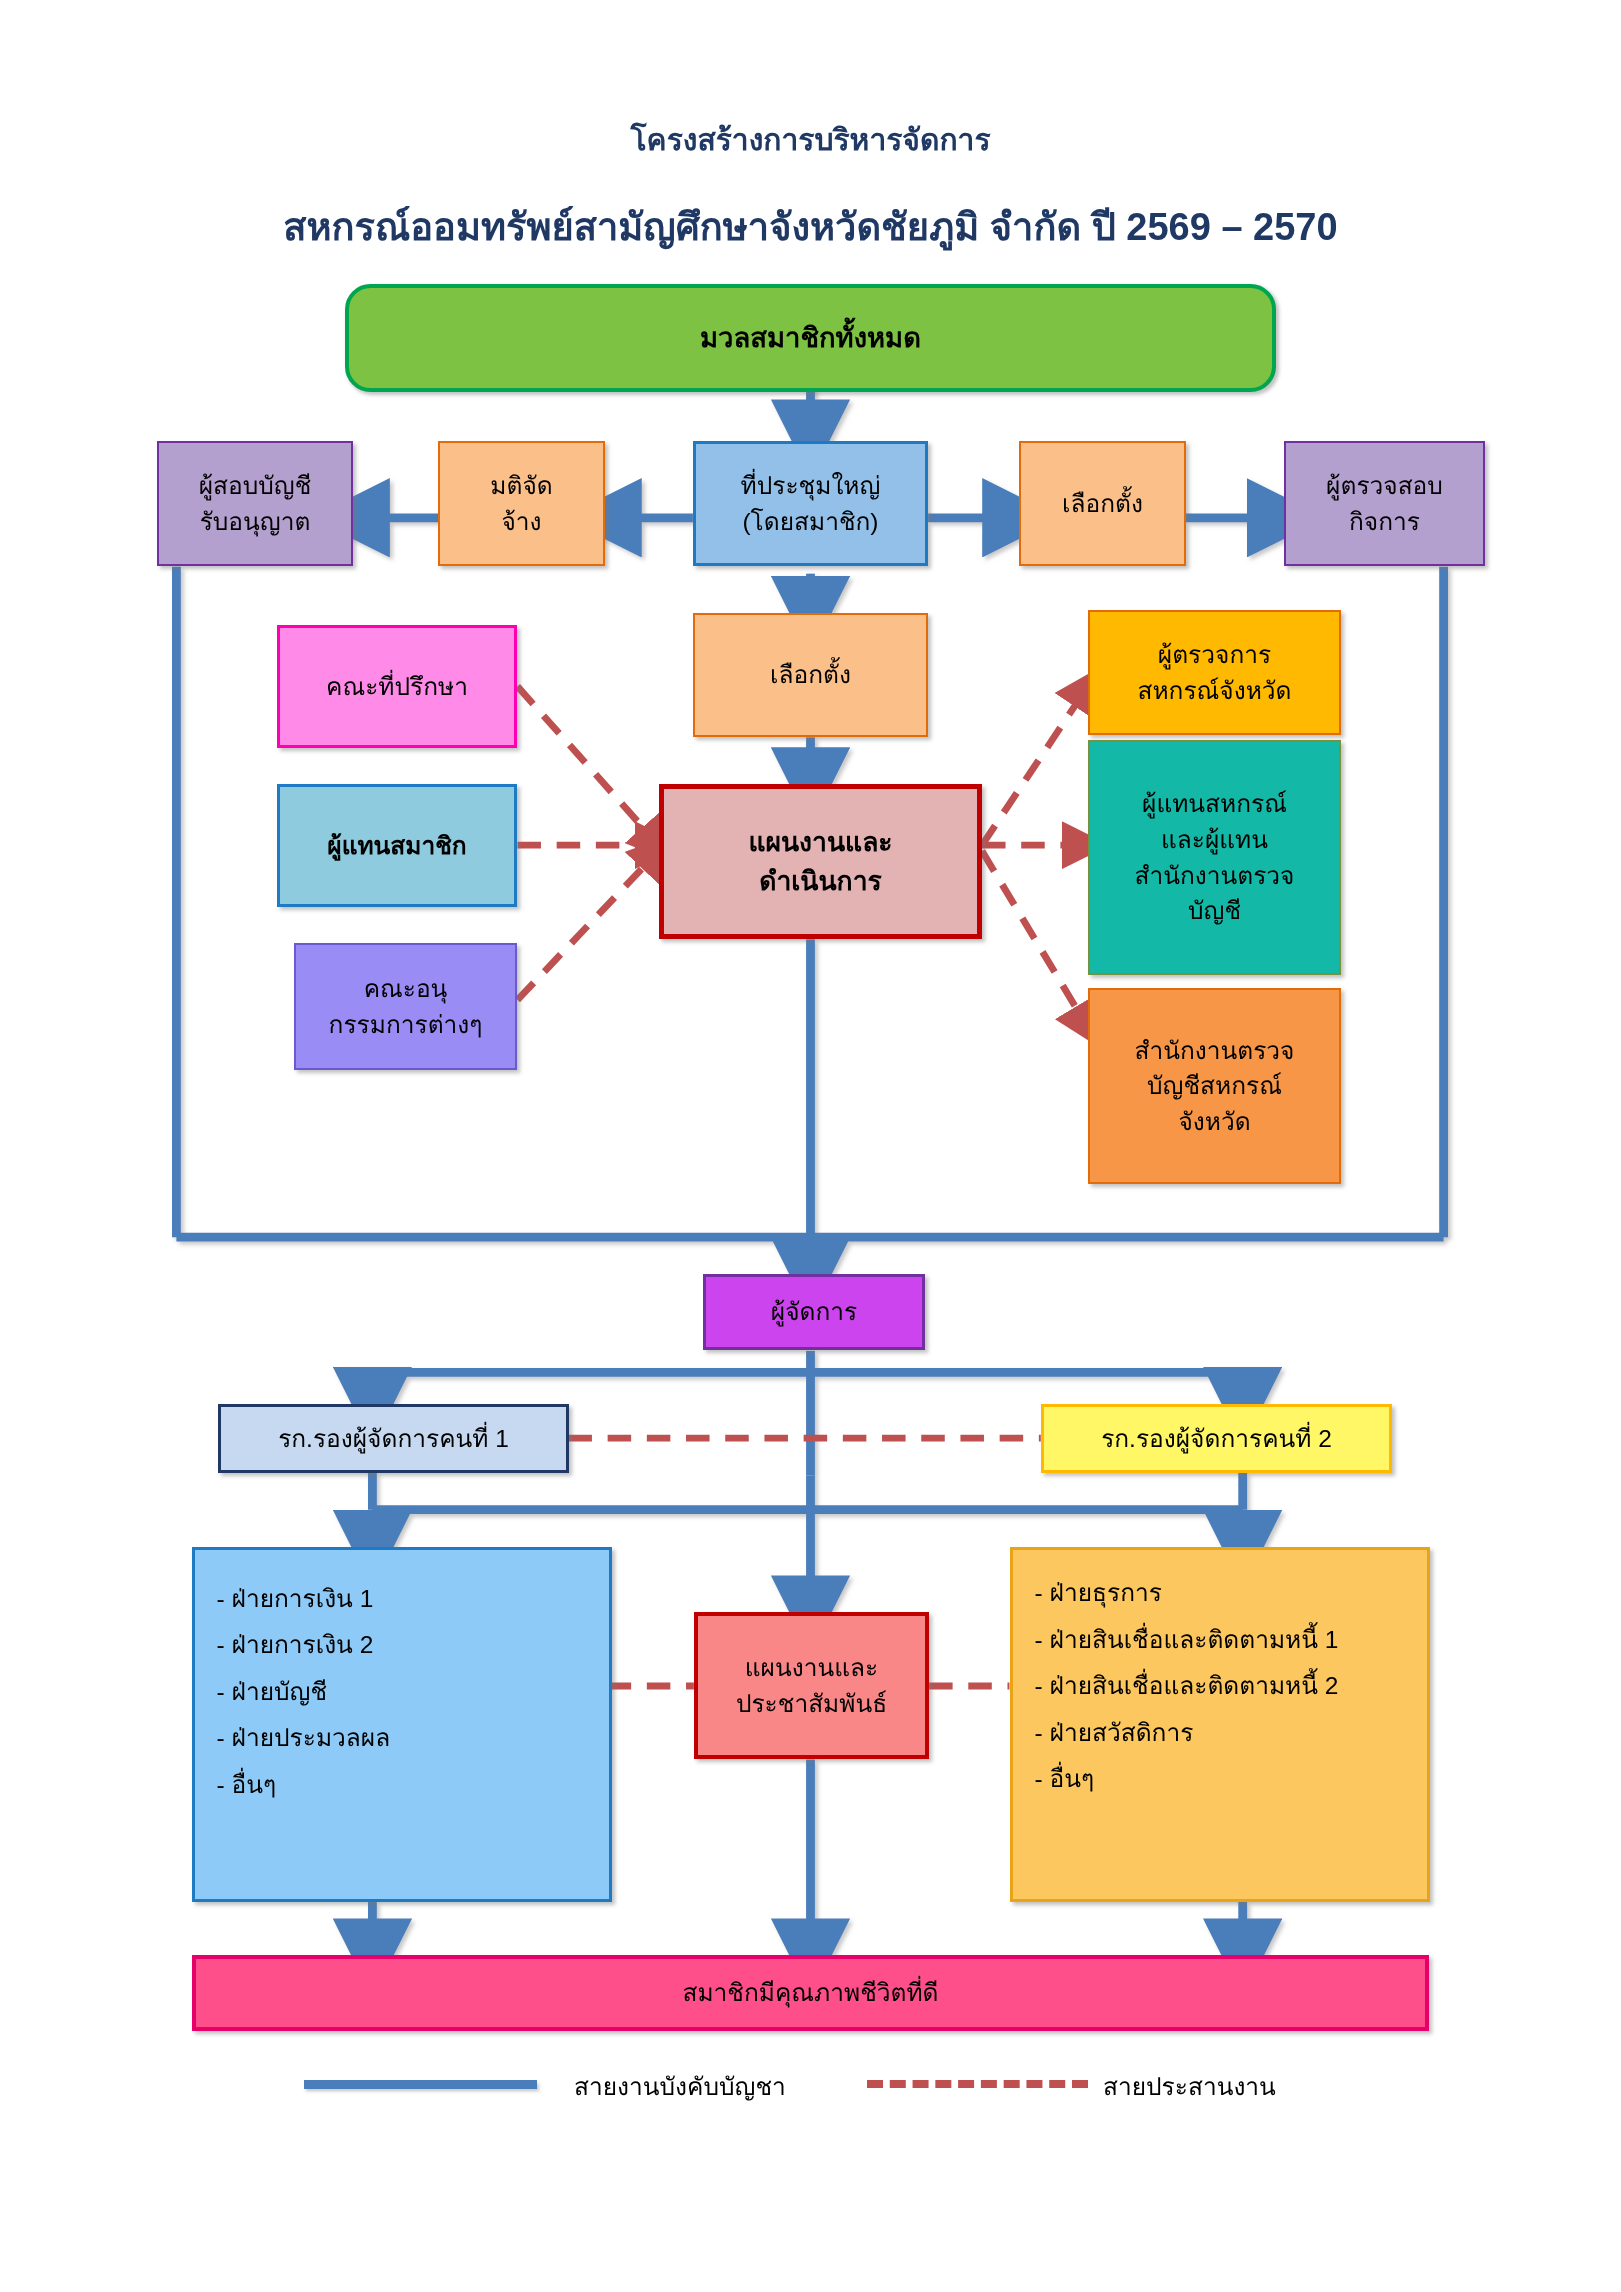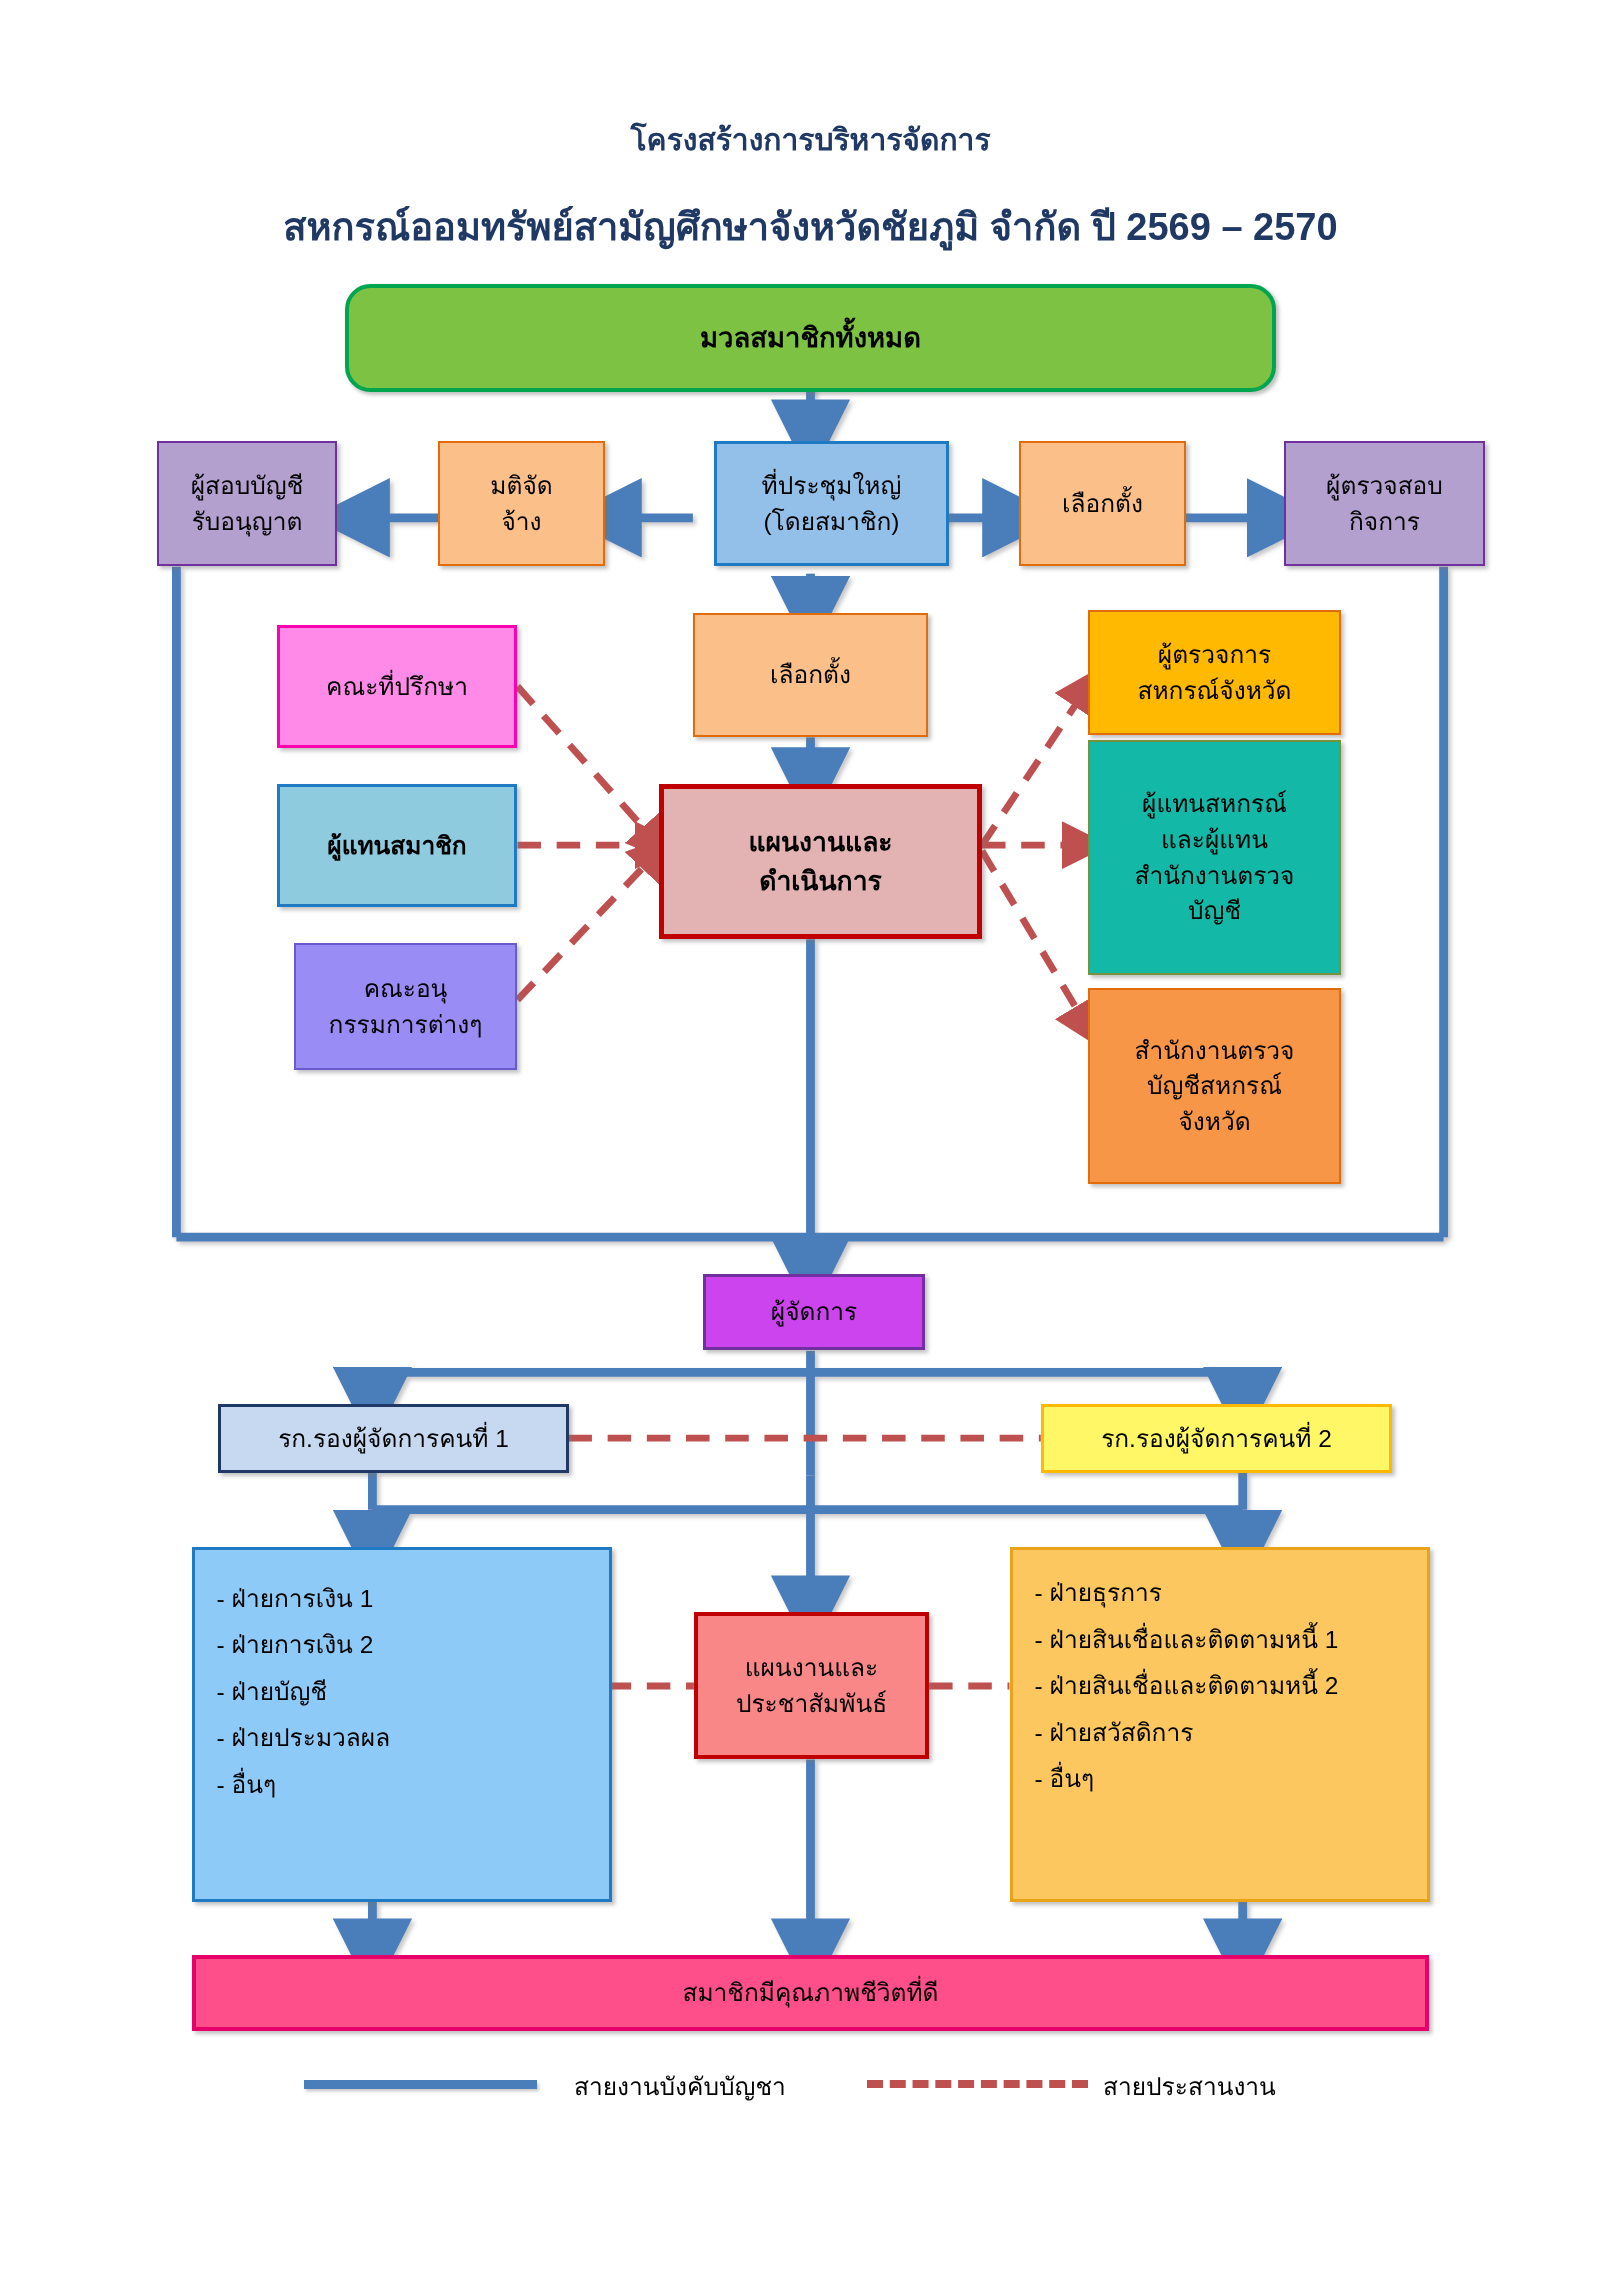--- a/index.html
+++ b/index.html
@@ -123,33 +123,33 @@
       <path d="M948,1720 L1030,1720"></path>
     </g>
   </svg>
 
   <div class="node" style="left:345px;top:276px;width:931px;height:108px;background:#7DC242;
               border:4.9px solid #00A550;border-radius:25.5px;font-weight:bold;font-size:27.4px;
               box-shadow:2.9px 2.9px 3.9px rgba(120,120,120,.45);margin-top:8px;">
     <span class="ln">มวลสมาชิกทั้งหมด</span>
   </div>
 
-  <div class="node" style="left:157px;top:441px;width:180px;height:125px;background:#B4A0CE;
+  <div class="node" style="left:157px;top:441px;width:196px;height:125px;background:#B4A0CE;
               border:2.9px solid #7030A0;box-shadow:2.9px 2.9px 3.9px rgba(120,120,120,.45);">
     <span class="ln">ผู้สอบบัญชี</span>
     <span class="ln">รับอนุญาต</span>
   </div>
 
   <div class="node" style="left:438px;top:441px;width:167px;height:125px;background:#FBC08A;
               border:2.9px solid #E36C0A;box-shadow:2.9px 2.9px 3.9px rgba(120,120,120,.45);">
     <span class="ln">มติจัด</span>
     <span class="ln">จ้าง</span>
   </div>
 
-  <div class="node" style="left:714px;top:441px;width:235px;height:125px;background:#92C0E8;
+  <div class="node" style="left:693px;top:441px;width:235px;height:125px;background:#92C0E8;
               border:3.9px solid #1F7AC4;box-shadow:2.9px 2.9px 3.9px rgba(120,120,120,.45);">
     <span class="ln">ที่ประชุมใหญ่</span>
     <span class="ln">(โดยสมาชิก)</span>
   </div>
 
   <div class="node" style="left:1019px;top:441px;width:167px;height:125px;background:#FBC08A;
               border:2.9px solid #E36C0A;box-shadow:2.9px 2.9px 3.9px rgba(120,120,120,.45);">
     <span class="ln">เลือกตั้ง</span>
   </div>
 

